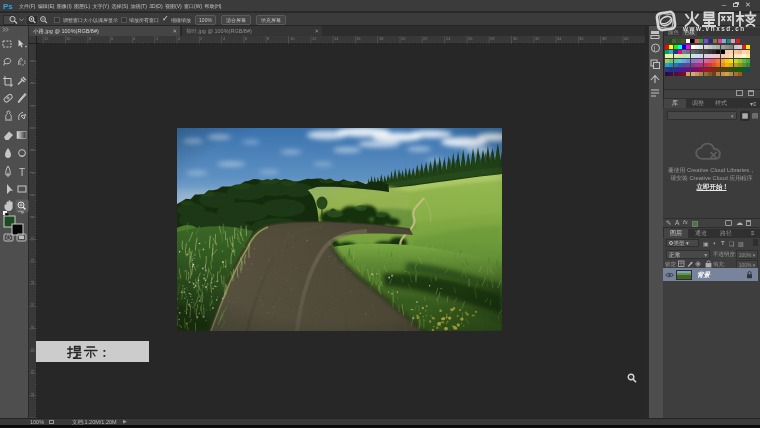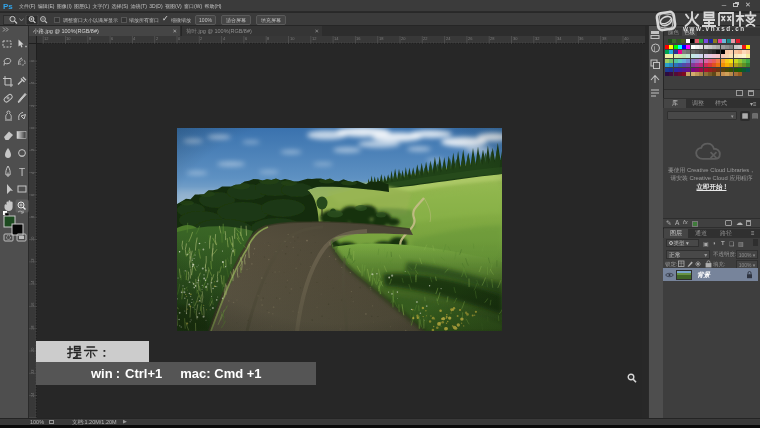--- a/index.html
+++ b/index.html
@@ -1182,21 +1182,20 @@
         </g>
         <linearGradient id="botdark" x1="0" y1="0" x2="0" y2="1">
           <stop offset=".55" stop-color="#0a1405" stop-opacity="0"></stop>
           <stop offset="1" stop-color="#0a1405" stop-opacity=".22"></stop>
         </linearGradient>
         <rect width="325" height="203" fill="url(#botdark)"></rect>
         <rect width="325" height="203" fill="url(#vig)"></rect>
       </svg></div>
 
 <div class="abs" style="left:36px;top:341px;width:113px;height:21px;background:#cccccc;"></div>
-<div class="abs" style="left:36px;top:362px;width:280px;height:23px;background:#555555;color:#fff;font-size:13px;font-weight:bold;line-height:23px;padding-left:55px;">win<span style="display:inline-block;width:3px;"></span>:<span style="display:inline-block;width:5px;"></span>Ctrl+1&nbsp;&nbsp;&nbsp;&nbsp;&nbsp;mac: Cmd +1</div>
 <svg class="abs" style="left:67px;top:344.5px;" width="42" height="15" viewBox="0 0 42 15">
 <g stroke="#262626" stroke-width="1.35" fill="none" stroke-linecap="round">
 
 <path d="M3,1.5 L3,11.5 C3,12.8 2,13 1,12.2"></path>
 <path d="M0.7,4 L5.5,4"></path>
 <path d="M0.7,8.5 L5.3,7.6"></path>
 <path d="M7.5,1.5 L13,1.5 L13,5.5 L7.5,5.5 Z"></path>
 <path d="M7.5,3.5 L13,3.5"></path>
 <path d="M6.8,7.5 L13.8,7.5"></path>
 <path d="M10,7.5 L10,13"></path>

